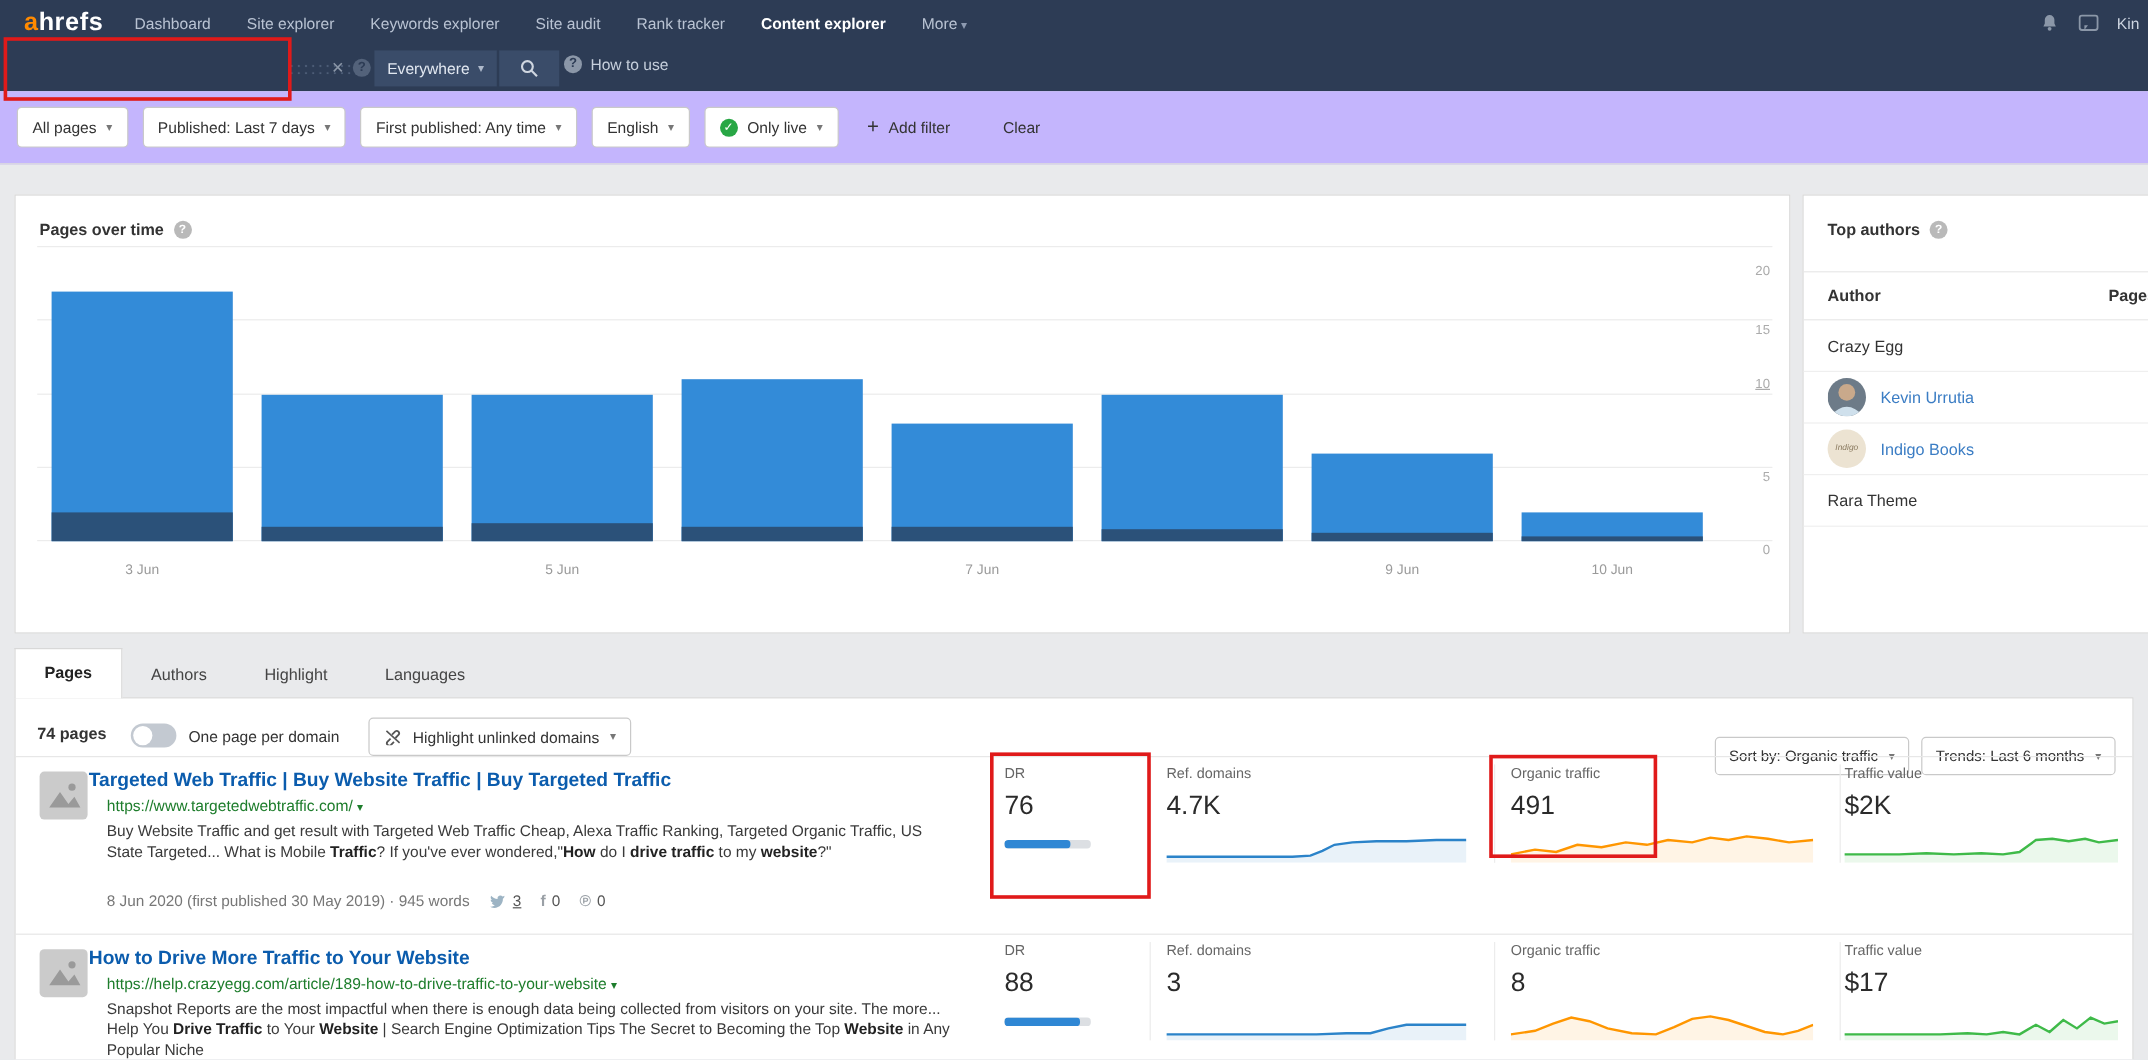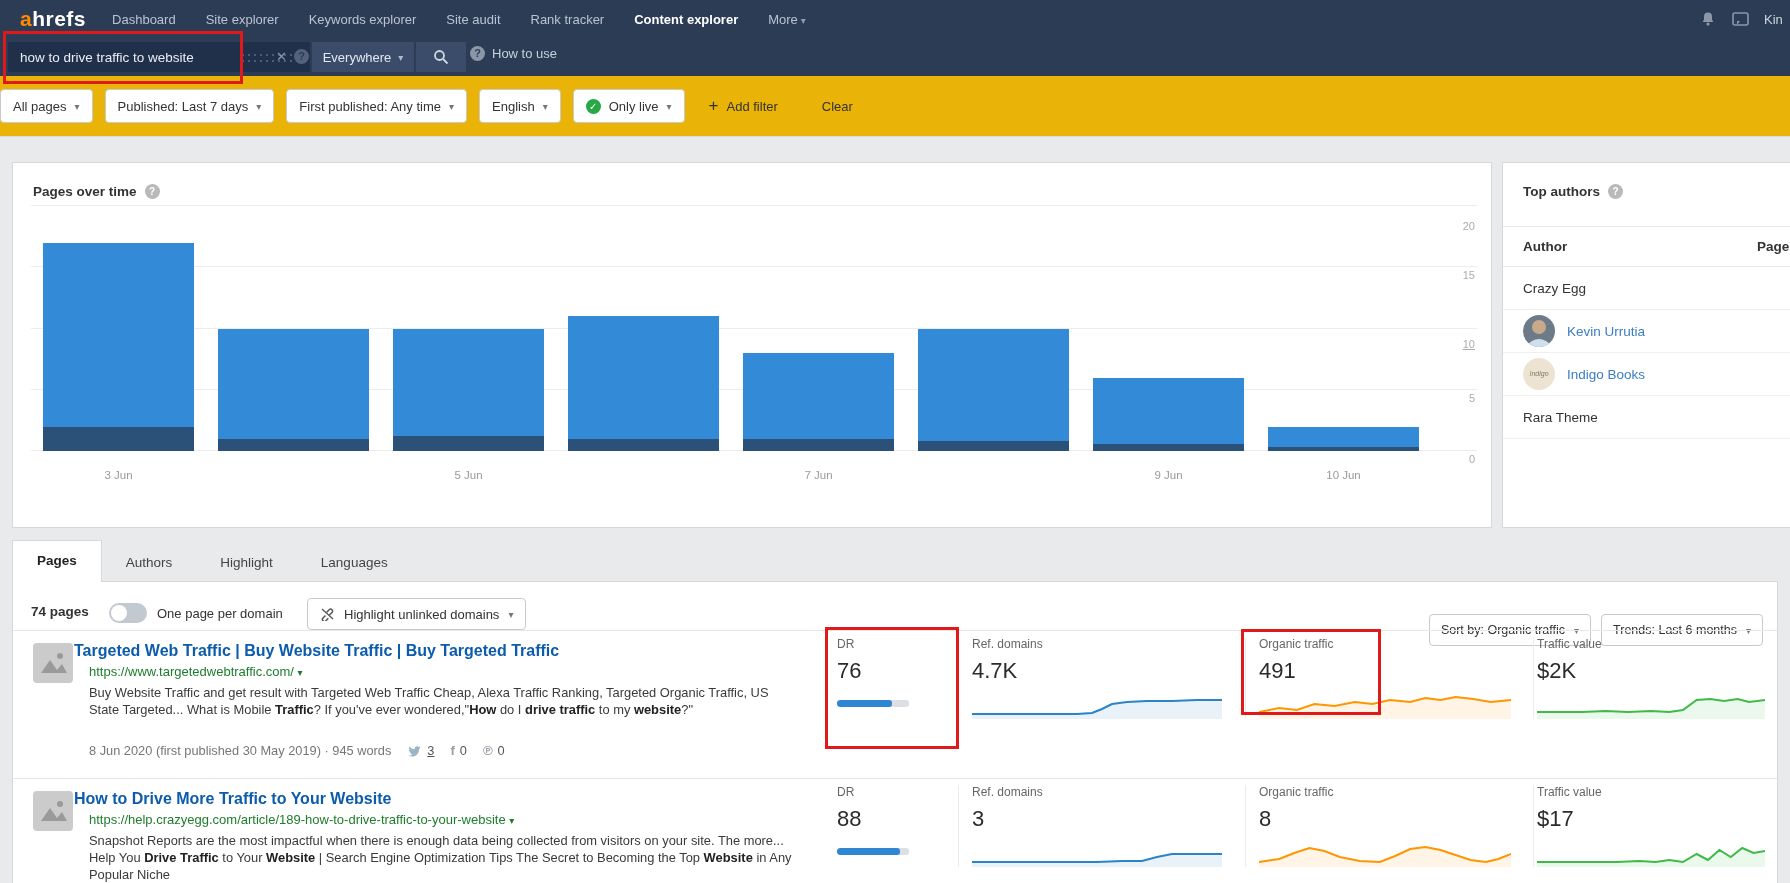--- a/index.html
+++ b/index.html
@@ -24,21 +24,21 @@
   .dotstrip{position:absolute;left:240px;top:14px;width:58px;height:10px;background-image:radial-gradient(#4d5d77 1px, transparent 1.2px);background-size:6px 6px;}
   .sx{position:absolute;left:276px;top:11px;color:#8b97a8;font-size:13px;font-weight:bold;}
   .shelp{position:absolute;left:294px;top:11px;width:15px;height:15px;border-radius:50%;background:#53627a;color:#2d3c55;font-size:11px;font-weight:bold;text-align:center;line-height:15px;}
   .scope{position:absolute;left:312px;top:4px;width:102px;height:30px;background:#3a4c69;color:#e2e8f1;font-size:13px;display:flex;align-items:center;justify-content:center;gap:7px;}
   .scope .caret{font-size:10px;color:#aeb9cb;}
   .sbtn{position:absolute;left:416px;top:4px;width:50px;height:30px;background:#3a4c69;display:flex;align-items:center;justify-content:center;}
   .howto{position:absolute;left:470px;top:8px;display:flex;align-items:center;gap:7px;color:#c6cfdc;font-size:13px;}
   .qcircle{width:15px;height:15px;border-radius:50%;background:#8b97a8;color:#2d3c55;font-size:11px;font-weight:bold;text-align:center;line-height:15px;}
 
   
-  .filterbar{position:absolute;left:0;top:76px;width:1790px;height:61px;background:#eab308;border-bottom:1px solid #dcdcdc;display:flex;align-items:center;gap:12px;box-sizing:border-box;}
+  .filterbar{position:absolute;left:0;top:76px;width:1790px;height:61px;background:#c4b5fd;border-bottom:1px solid #dcdcdc;display:flex;align-items:center;gap:12px;padding-left:14px;box-sizing:border-box;}
   .fbtn{height:32px;border:1px solid #c9c9c9;border-radius:4px;background:#fff;display:flex;align-items:center;gap:8px;padding:0 12px;font-size:13px;color:#333;white-space:nowrap;}
   .fbtn .caret{font-size:10px;color:#777;}
   .checkdot{width:15px;height:15px;border-radius:50%;background:#28a745;color:#fff;font-size:10px;line-height:15px;text-align:center;}
   .addfilter{display:flex;align-items:center;gap:8px;font-size:13px;color:#333;margin-left:12px;}
   .addfilter .plus{font-size:17px;color:#333;}
   .clear{font-size:13px;color:#333;margin-left:32px;}
 
   
   .card{position:absolute;background:#fff;border:1px solid #d8d8d8;box-sizing:border-box;}
   .card-title{position:absolute;left:20px;top:21px;font-size:13.5px;font-weight:bold;color:#333;display:flex;align-items:center;gap:8px;}
@@ -133,23 +133,20 @@
         <span class="icon16">
           <svg width="17" height="16" viewBox="0 0 17 16">
               <rect x="1" y="2" width="15" height="12" rx="2" fill="none" stroke="#8b97a8" stroke-width="1.6"></rect>
               <path d="M5 14 L8 10 H5 Z" fill="#8b97a8"></path>
             </svg>
         </span>
         <span class="user">Kin</span>
       </div>
     </div>
     <div class="searchrow">
-      <div class="sinput">
-        <span class="q">how to drive traffic to website</span>
-      </div>
       <div class="dotstrip"></div>
       <div class="sx">✕</div>
       <div class="shelp">?</div>
       <div class="scope">
         <span>Everywhere</span>
           <span class="caret">▾</span>
       </div>
       <div class="sbtn">
         <svg width="16" height="16" viewBox="0 0 16 16">
             <circle cx="6.5" cy="6.5" r="4.5" fill="none" stroke="#cfd6e0" stroke-width="1.8"></circle>
@@ -198,21 +195,21 @@
     <div class="card-title">
       <span>Pages over time</span>
       <span class="tipq">?</span>
     </div>
     <div id="plot">
         <div class="gridline" style="bottom: 258px;"></div>
         <div class="ytick" style="bottom: 232px;">20</div>
         <div class="gridline" style="bottom: 196.75px;"></div>
         <div class="ytick" style="bottom: 182.75px;">15</div>
         <div class="gridline" style="bottom: 135.5px;"></div>
-        <div class="ytick" style="bottom: 114px; text-decoration: underline;">10</div>
+        <div class="ytick" style="bottom: 138px; text-decoration: underline;">10</div>
         <div class="gridline" style="bottom: 74.25px;"></div>
         <div class="ytick" style="bottom: 60.25px;">5</div>
         <div class="gridline" style="bottom: 13px;"></div>
         <div class="ytick" style="bottom: -1px;">0</div>
         <div class="bar" style="left: 12px; width: 151px; height: 208.25px; bottom: 13px; background: rgb(51, 139, 216);">
           <div class="dark" style="height: 24.5px; background: rgb(43, 81, 121);"></div>
         </div>
         <div class="xlabel" style="left: 7.5px;">3 Jun</div>
         <div class="bar" style="left: 187px; width: 151px; height: 122.5px; bottom: 13px; background: rgb(51, 139, 216);">
           <div class="dark" style="height: 12.25px; background: rgb(43, 81, 121);"></div>

